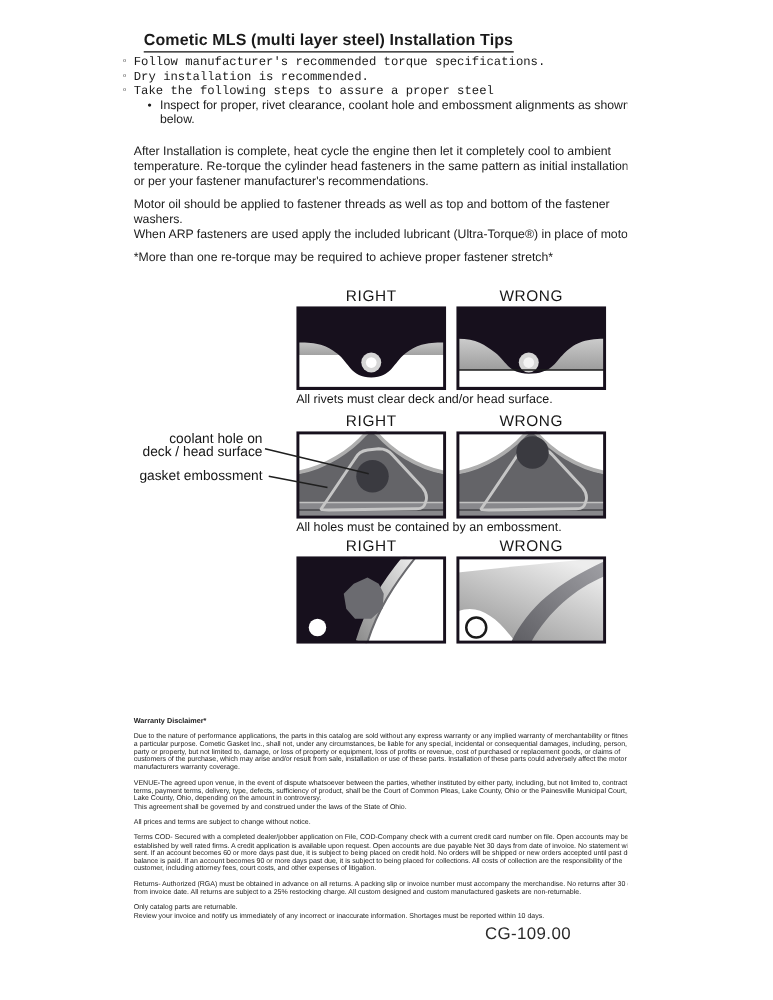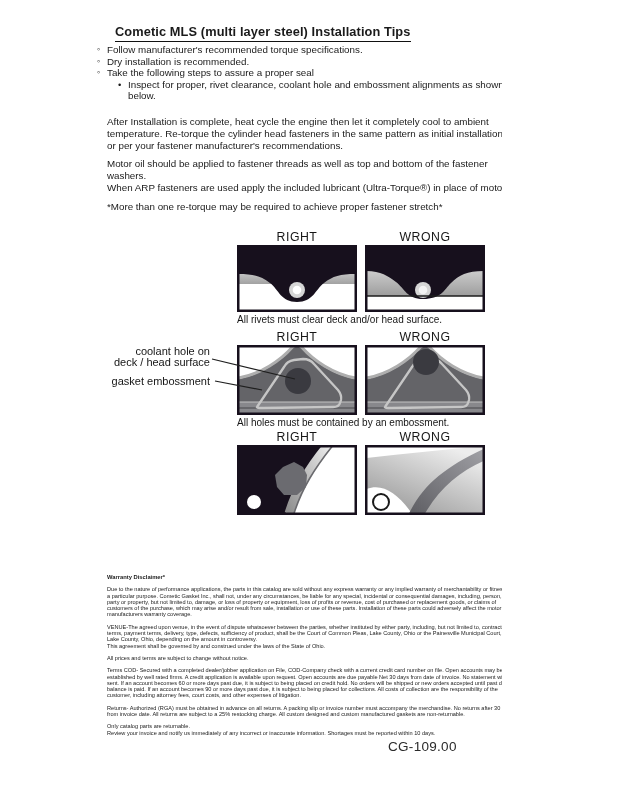--- a/index.html
+++ b/index.html
@@ -8,21 +8,21 @@
     font-family:"Liberation Sans",sans-serif;color:#1a1a1a;
   }
   .abs{position:absolute;}
   
   .title{
     left:115px;top:24px;font-size:12.8px;font-weight:bold;
     border-bottom:1.6px solid #111;padding-bottom:2px;letter-spacing:.1px;
   }
   
   .tips{left:97px;top:44px;width:430px;font-size:9.8px;line-height:11.6px;}
-  .tips .b{position:relative;padding-left:10px;}
+  .tips .b{position:relative;padding-left:10px;font-family:Liberation Mono, monospace;}
   .tips .b::before{content:"\25E6";position:absolute;left:0;top:0;font-size:9px;}
   .tips .sb{position:relative;padding-left:10px;margin-left:21px;}
   .tips .sb::before{content:"\2022";position:absolute;left:0;top:0;font-size:9.5px;}
   
   .diesel{left:107px;top:116px;width:414px;font-size:9.8px;line-height:11.8px;}
   .diesel h2{font-size:11.8px;font-weight:bold;margin:0 0 5px 0;}
   .diesel p{margin:0 0 7px 0;white-space:pre-line;}
   
   .fig{width:248px;}
   .fig-labels{display:flex;}
@@ -44,21 +44,21 @@
 </head>
 <body>
 
 <div class="page">
 
   <div class="abs title">Cometic MLS (multi layer steel) Installation Tips</div>
 
   <div class="abs tips">
     <div class="b">Follow manufacturer's recommended torque specifications.</div>
     <div class="b">Dry installation is recommended.</div>
-    <div class="b">Take the following steps to assure a proper seal</div>
+    <div class="b">Take the following steps to assure a proper steel</div>
     <div class="sb">Inspect for proper, rivet clearance, coolant hole and embossment alignments as shown below.</div>
   </div>
 
   <div class="abs diesel">
     <p>After Installation is complete, heat cycle the engine then let it completely cool to ambient
 temperature. Re-torque the cylinder head fasteners in the same pattern as initial installation
 or per your fastener manufacturer's recommendations.</p>
     <p>Motor oil should be applied to fastener threads as well as top and bottom of the fastener washers.
 When ARP fasteners are used apply the included lubricant (Ultra-Torque®) in place of motor oil.</p>
     <p>*More than one re-torque may be required to achieve proper fastener stretch*</p>

